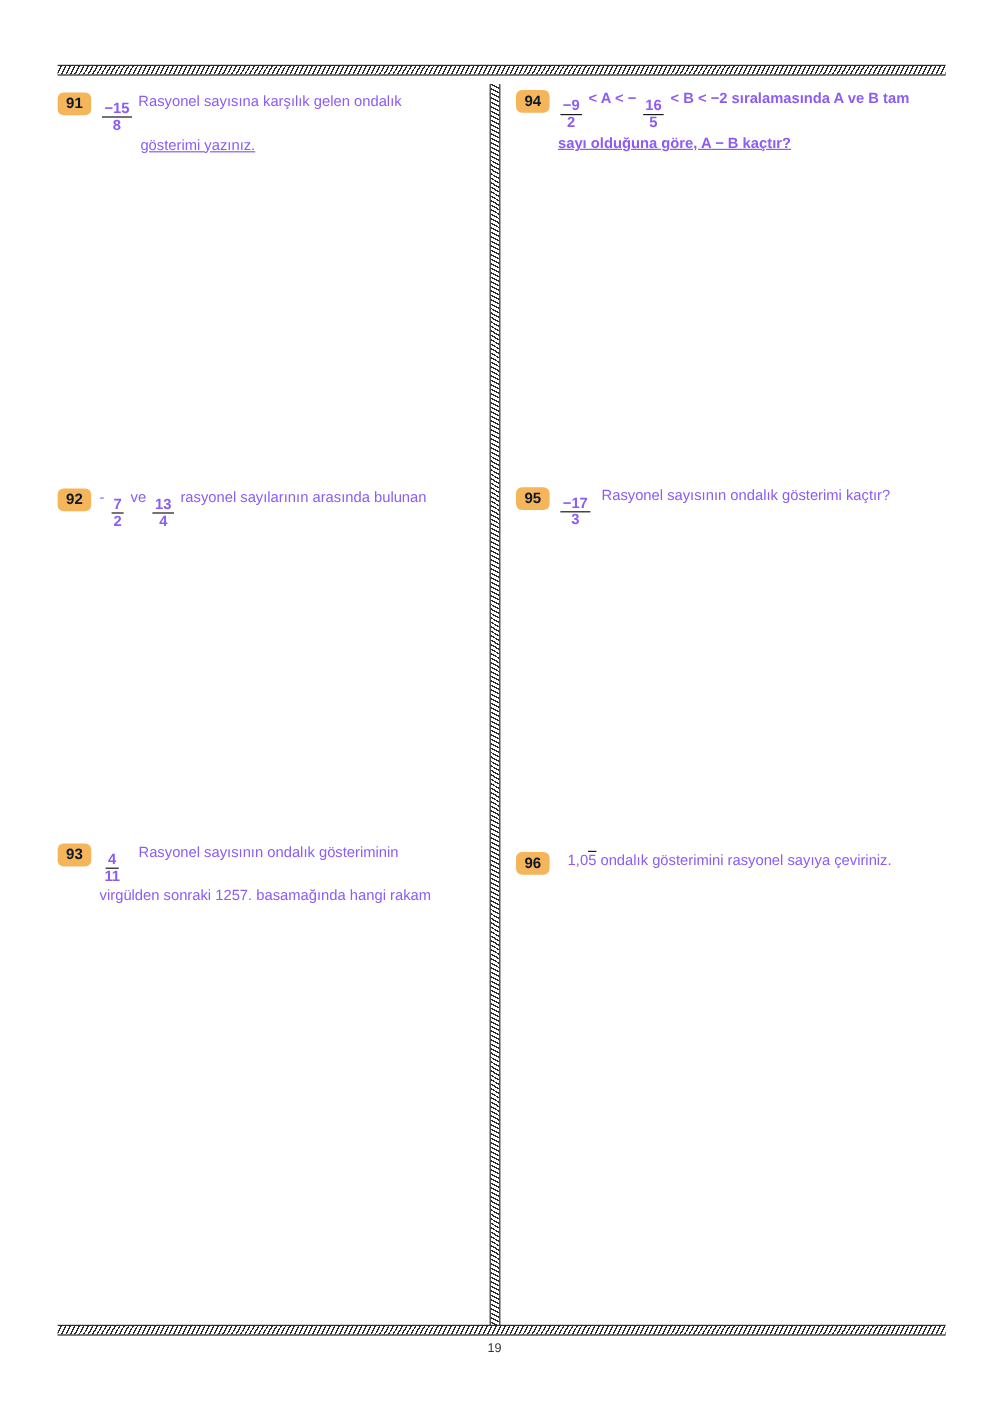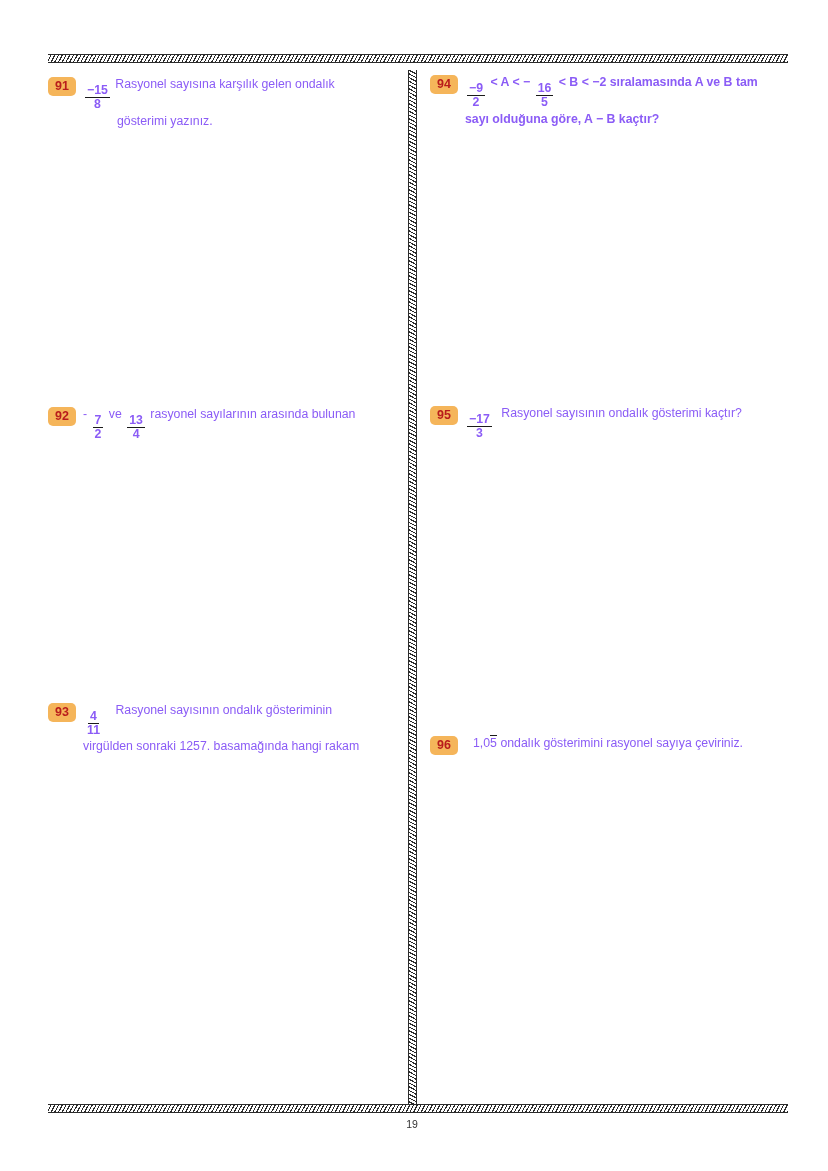--- a/index.html
+++ b/index.html
@@ -76,21 +76,21 @@
     position: absolute;
     display: flex;
     align-items: flex-start;
   }
   .q-badge {
     flex: 0 0 auto;
     width: 28px;
     height: 19px;
     border-radius: 5px;
     background: #f5b55a;
-    color: #b91c1c;
+    color: #0f172a;
     font-size: 12.5px;
     font-weight: bold;
     line-height: 19px;
     text-align: center;
     margin-top: 2px;
     margin-right: 7px;
     user-select: none;
   }
   .q-body {
     flex: 1 1 auto;
@@ -99,20 +99,21 @@
     color: #8b5cf6;
   }
   .q-body.bold {
     font-weight: bold;
   }
   .q-line {
     display: block;
   }
   .q-line + .q-line {
     margin-top: 1px;
+    text-decoration: underline;
   }
   .q-gap {
     height: 13px;
   }
 
   
   .frac {
     display: inline-flex;
     flex-direction: column;
     align-items: center;
@@ -136,21 +137,21 @@
 
   
   .col-left  { left: 48px;  width: 344px; }
   .col-right { left: 430px; width: 356px; }
 
   #q91 { top: 75px;  }
   #q92 { top: 405px; }
   #q93 { top: 701px; }
   #q94 { top: 73px;  }
   #q95 { top: 404px; }
-  #q96 { top: 734px; }
+  #q96 { top: 708px; }
 
   
   .page-number {
     position: absolute;
     left: 0;
     top: 1118px;
     width: 824px;
     text-align: center;
     font-size: 10.5px;
     color: #333333;

